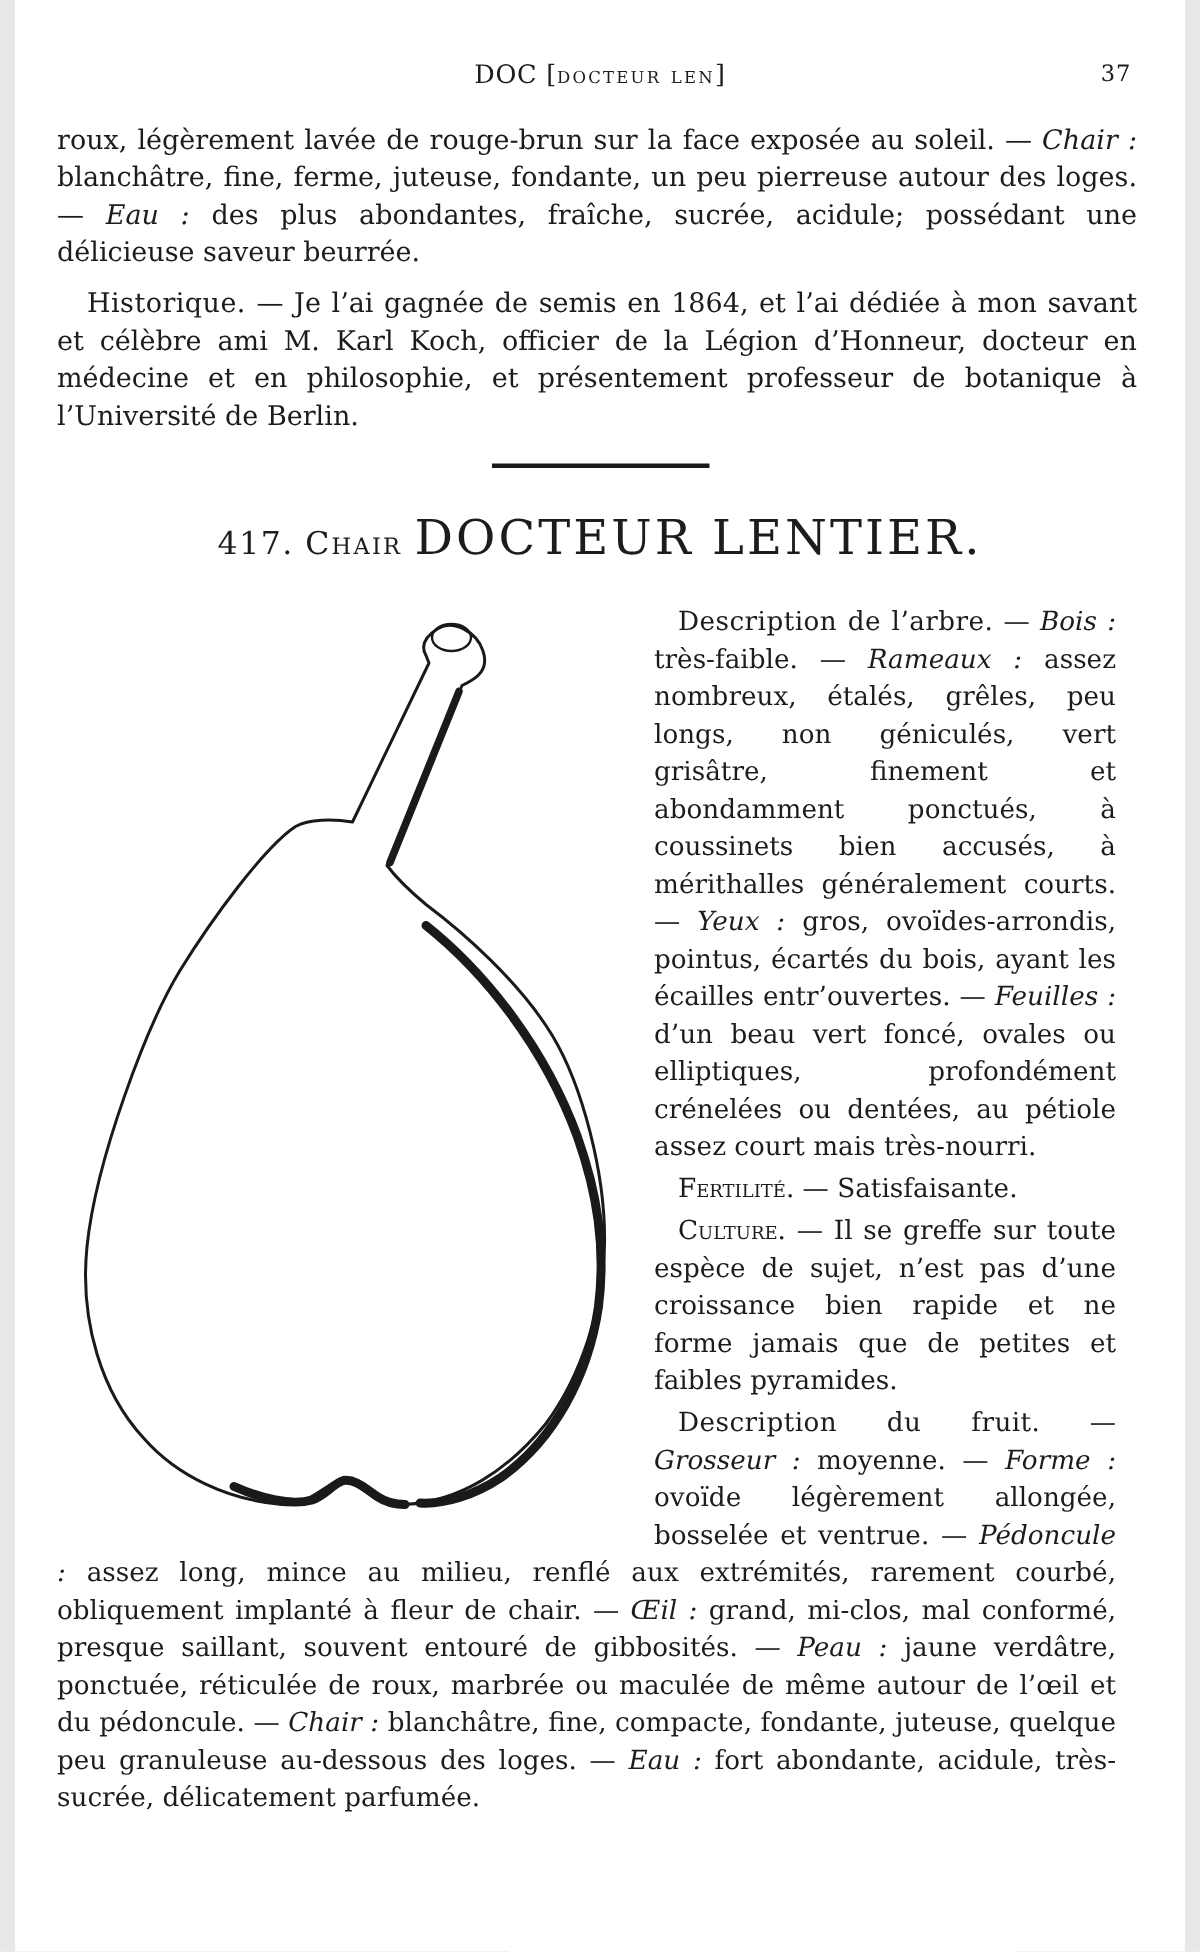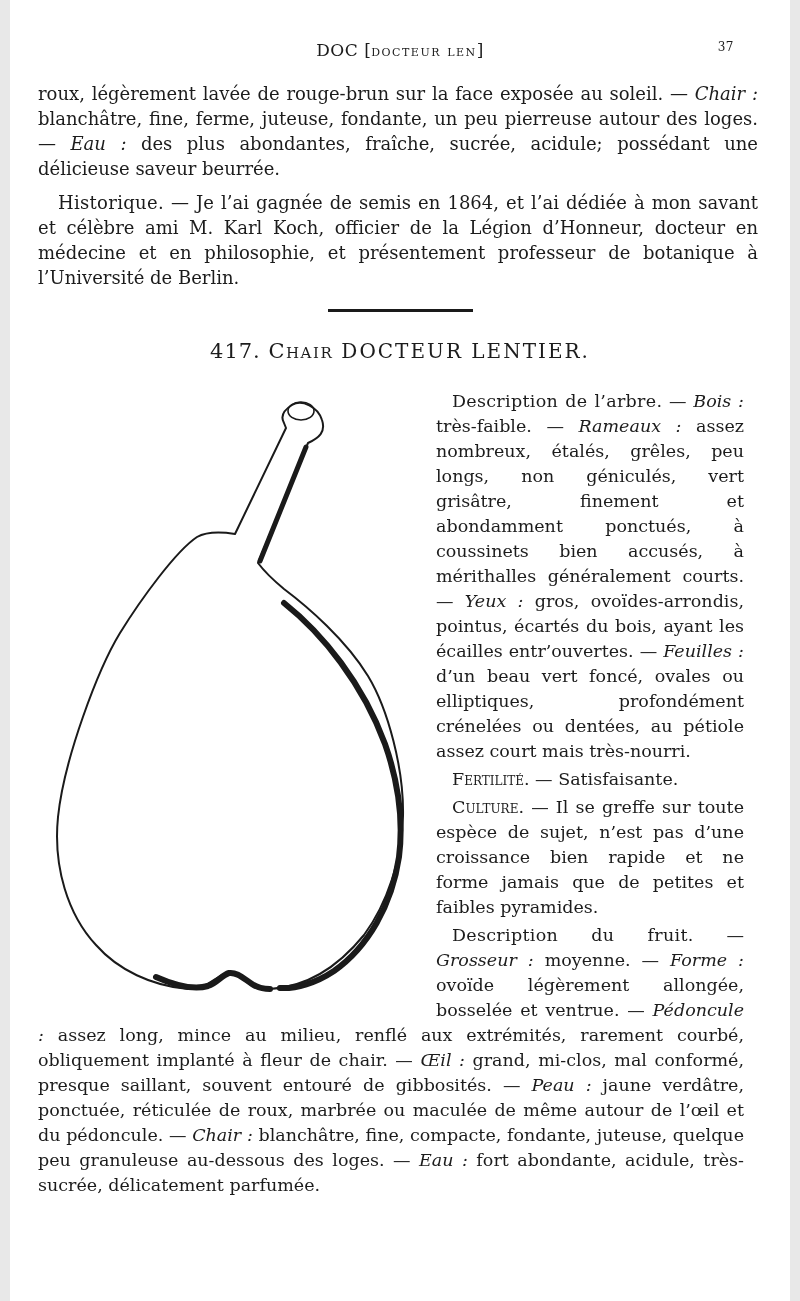--- a/index.html
+++ b/index.html
@@ -8,33 +8,33 @@
     width:780px; height:1301px;
     margin:0 auto;
     background:#ffffff;
     color:#1c1c1c;
     font-family:"DejaVu Serif","Liberation Serif",serif;
     overflow:hidden;
     box-sizing:border-box;
   }
   .header { position:relative; padding-top:40px; text-align:center; font-size:17px; height:26px; letter-spacing:0.5px; }
   .running-title .seg-smallcaps { font-variant:small-caps; font-size:15px; letter-spacing:1.5px; }
-  .page-number { position:absolute; top:40px; right:56px; font-size:12px; }
+  .page-number { position:absolute; top:40px; right:36px; font-size:15px; }
 
   .intro { padding:15px 32px 0 28px; font-size:18px; line-height:25px; text-align:justify; }
   .intro p { margin:0; }
   .intro p.indent { text-indent:20px; }
   .intro p + p { margin-top:4px; }
   .intro p.historique { margin-top:9px; }
 
   .divider { width:145px; height:3px; background:#1a1a1a; margin:19px auto 0 auto; }
 
   .entry-title { margin:27px 0 0 0; text-align:center; font-size:21px; font-weight:normal; letter-spacing:1px; }
   .entry-title .seg-smallcaps { font-variant:small-caps; letter-spacing:1.5px; }
-  .entry-title .seg-caps { font-size:20px; letter-spacing:2px; }
+  .entry-title .seg-caps { font-size:32px; letter-spacing:2px; }
 
   .fruit { padding:26px 46px 0 28px; font-size:17.5px; line-height:25px; text-align:justify; }
   .fruit p { margin:0; }
   .fruit p.indent { text-indent:16px; }
   .fruit p + p { margin-top:3px; }
   .fruit p.bottom-line { margin-top:8px; line-height:28px; text-align:left; }
 
   .pear-figure { float:left; width:398px; height:612px; }
   .pear-figure svg { display:block; width:398px; height:612px; }
 

